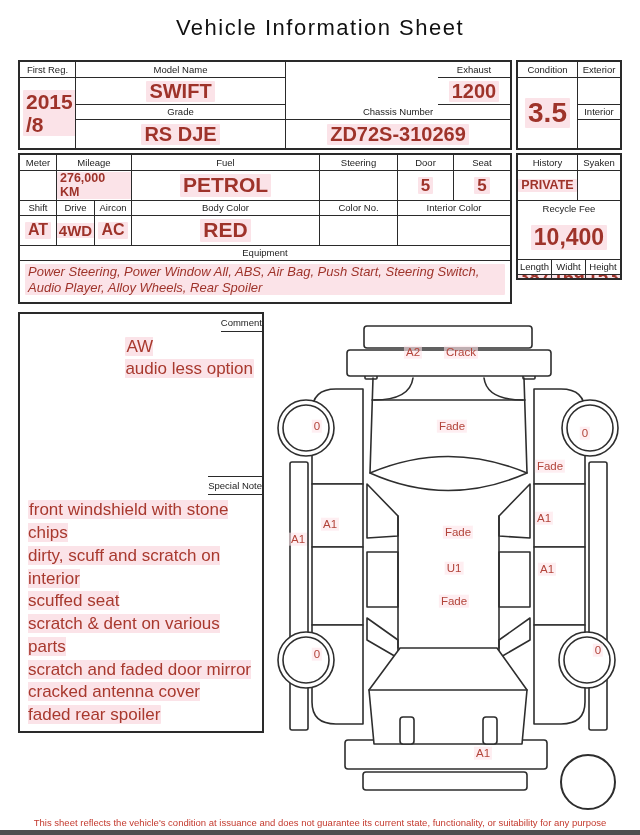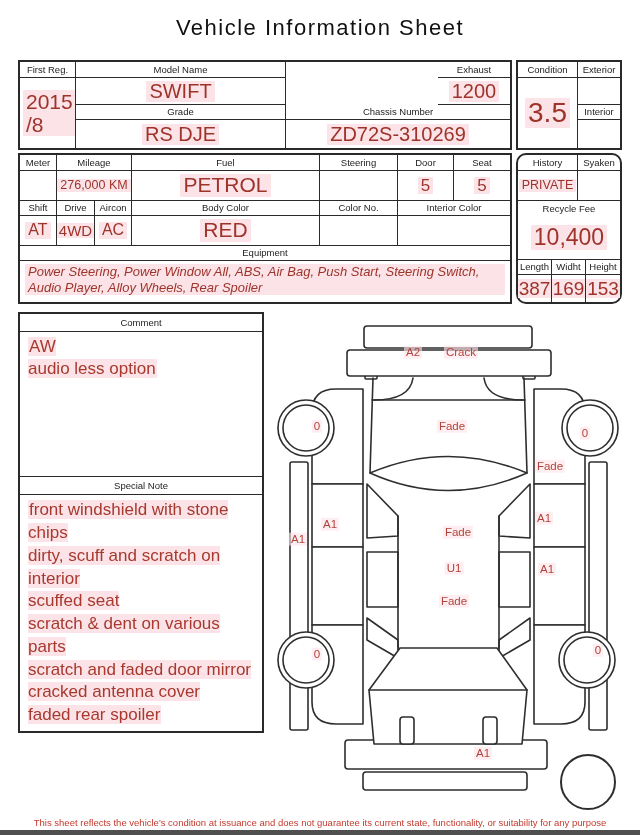--- a/index.html
+++ b/index.html
@@ -11,21 +11,21 @@
   .page{position:relative;width:640px;height:835px;background:#fff;overflow:hidden;}
   .title{position:absolute;top:15px;left:0;width:100%;text-align:center;
          font-size:22px;letter-spacing:1.5px;color:#111;font-weight:500;}
   .box{position:absolute;border:2px solid var(--line);background:#fff;
        box-sizing:border-box;display:grid;}
   .cell{border-right:1.4px solid var(--line);border-bottom:1.4px solid var(--line);
         display:flex;align-items:center;justify-content:center;box-sizing:border-box;
         overflow:hidden;line-height:1.05;}
   .nbr{border-right:none!important;} .nbb{border-bottom:none!important;}
   .lab{font-size:9.5px;color:var(--ink);}
-  .val{color:var(--red);}
+  .val{color:var(--red);font-weight:bold;}
   .hl{background:var(--hl);padding:0 3px;border-radius:1px;white-space:pre-line;}
   .fz21{font-size:21px;} .fz20{font-size:20px;} .fz24{font-size:28px;text-align:center;}
   .fz17{font-size:17px;} .fz16{font-size:16px;} .fz15{font-size:15px;} .fz12{font-size:12.5px;} .fz19{font-size:19px;} .fz23{font-size:23px;}
   .left{justify-content:flex-start;}
   .topleft{justify-content:flex-start;align-items:flex-start;font-style:italic;}
   .firstreg{padding-left:3px;line-height:1.1;}
   .equip{padding:3px 5px;font-size:13px;line-height:1.2;color:var(--red);}
   
   .cnbox{position:absolute;border:2px solid var(--line);background:#fff;
          box-sizing:border-box;display:flex;flex-direction:column;}
@@ -137,22 +137,22 @@
       </div>
     <div class="cell val" style="grid-area:4/5/5/6"></div>
     <div class="cell val nbr" style="grid-area:4/6/5/8"></div>
 
     <div class="cell lab nbr" style="grid-area:5/1/6/8">Equipment</div>
     <div class="cell equip topleft nbr nbb" style="grid-area:6/1/7/8">
         <span class="hl">Power Steering, Power Window  All, ABS, Air Bag, Push Start, Steering Switch, Audio Player, Alloy Wheels, Rear Spoiler</span>
       </div>
   </div>
 
-  <div class="box" style="left:516px;top:153px;width:106px;height:151px;
-              grid-template-columns:60px 1fr;grid-template-rows:16px 30px 15px 44px 15px 1fr;border-radius:10px;">
+  <div class="box" style="left:516px;top:153px;width:106px;height:127px;
+              grid-template-columns:60px 1fr;grid-template-rows:16px 30px 15px 44px 15px 1fr;">
     <div class="cell lab" style="grid-area:1/1/2/2">History</div>
     <div class="cell lab nbr" style="grid-area:1/2/2/3">Syaken</div>
     <div class="cell val fz12" style="grid-area:2/1/3/2">
         <span class="hl">PRIVATE</span>
       </div>
     <div class="cell val nbr" style="grid-area:2/2/3/3"></div>
     <div class="cell lab nbr nbb" style="grid-area:3/1/4/3">Recycle Fee</div>
     <div class="cell val fz23 nbr" style="grid-area:4/1/5/3">
         <span class="hl">10,400</span>
       </div>
@@ -165,21 +165,21 @@
         </div>
       <div class="cell val fz19 nbb">
           <span class="hl">169</span>
         </div>
       <div class="cell val fz19 nbr nbb">
           <span class="hl">153</span>
         </div>
     </div>
   </div>
 
-  <div class="cnbox" style="left:18px;top:312px;width:246px;height:421px;">
+  <div class="cnbox" style="left:18px;top:312px;width:246px;height:421px;align-items:flex-end;">
     <div class="bhead">Comment</div>
     <div class="btext commenttext"><span class="hl">AW
 audio less option</span></div>
     <div class="bhead special">Special Note</div>
     <div class="btext notetext"><span class="hl">front windshield with stone chips
 dirty, scuff and scratch on interior
 scuffed seat
 scratch &amp; dent on various parts
 scratch and faded door mirror
 cracked antenna cover

